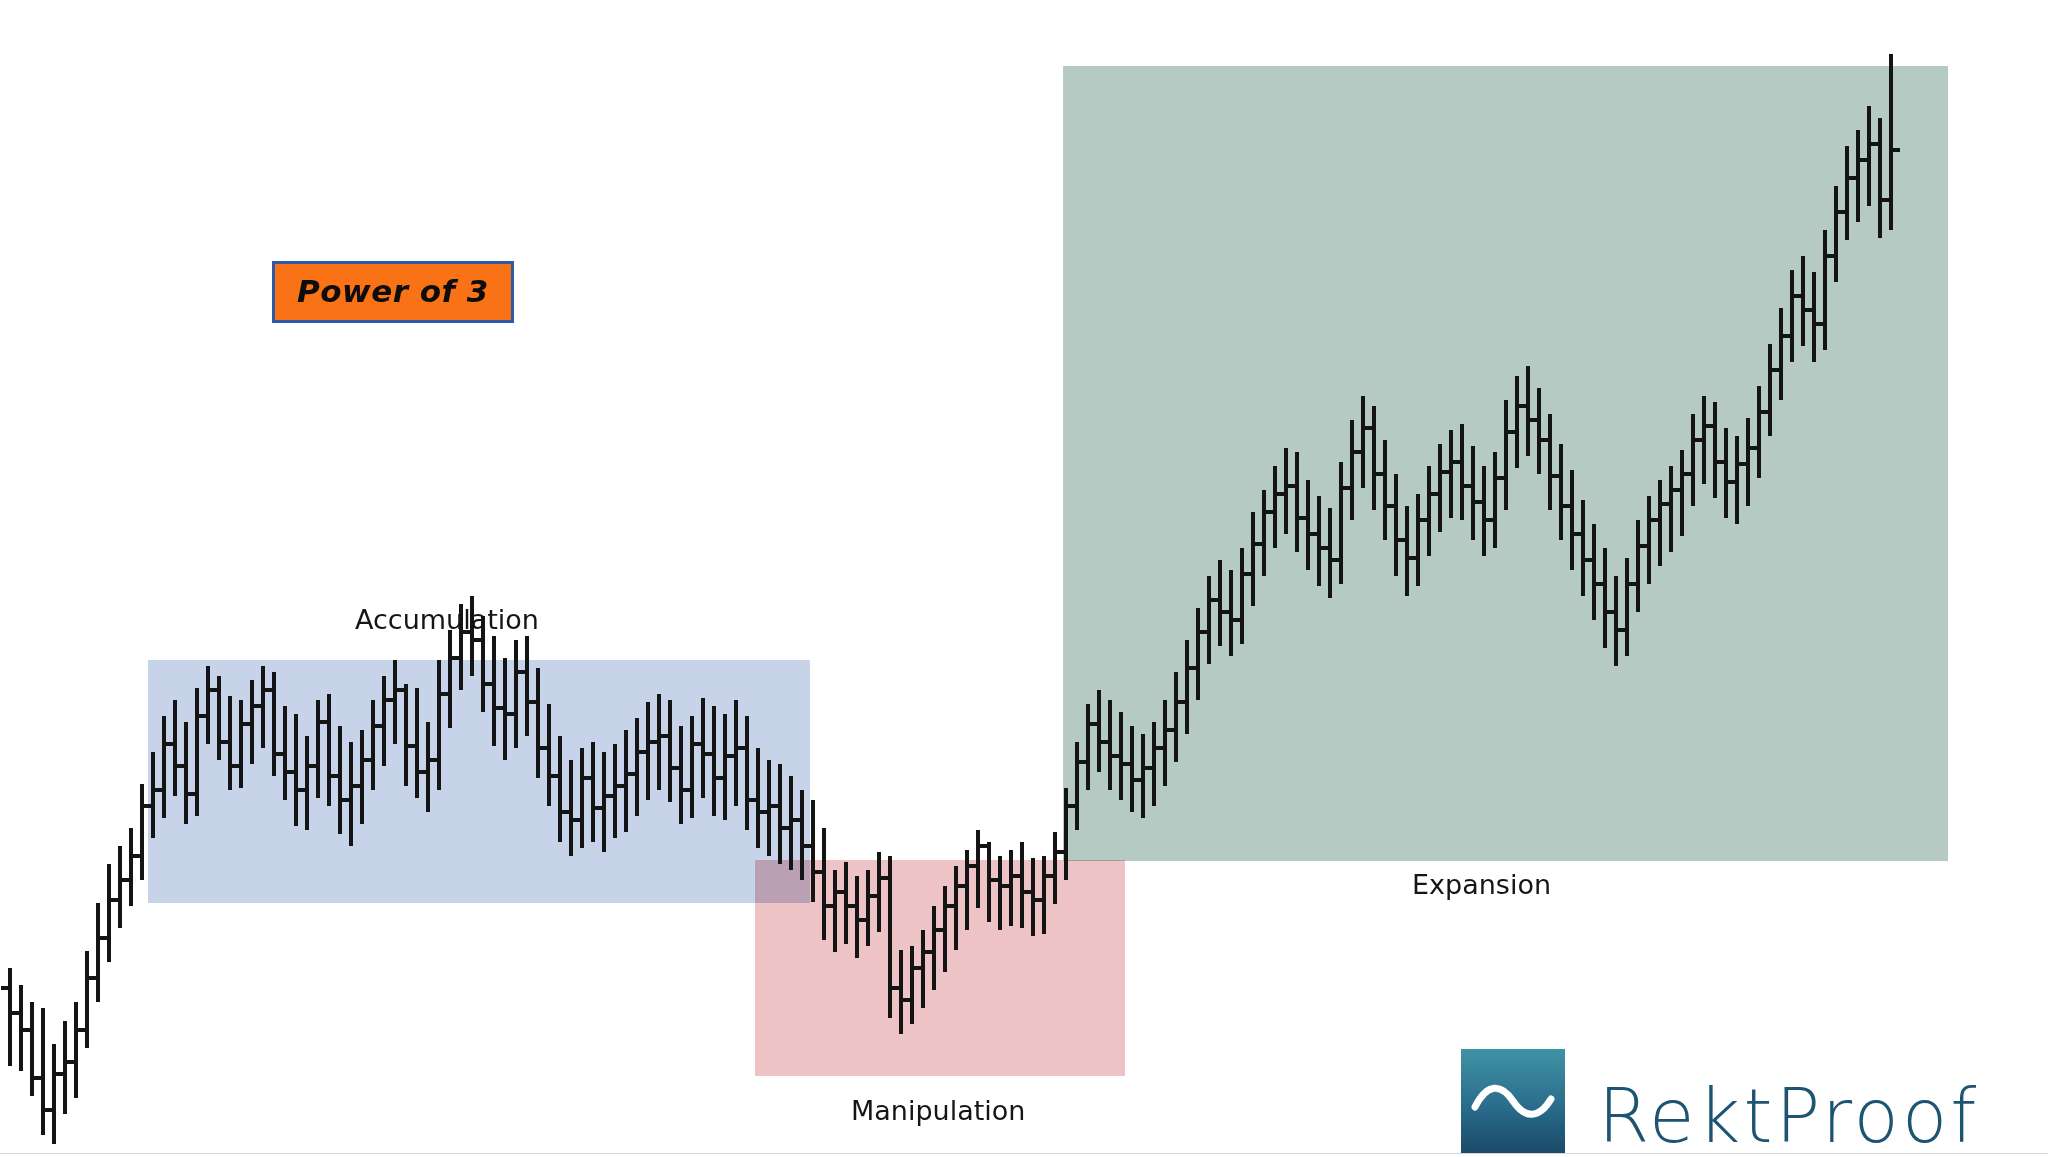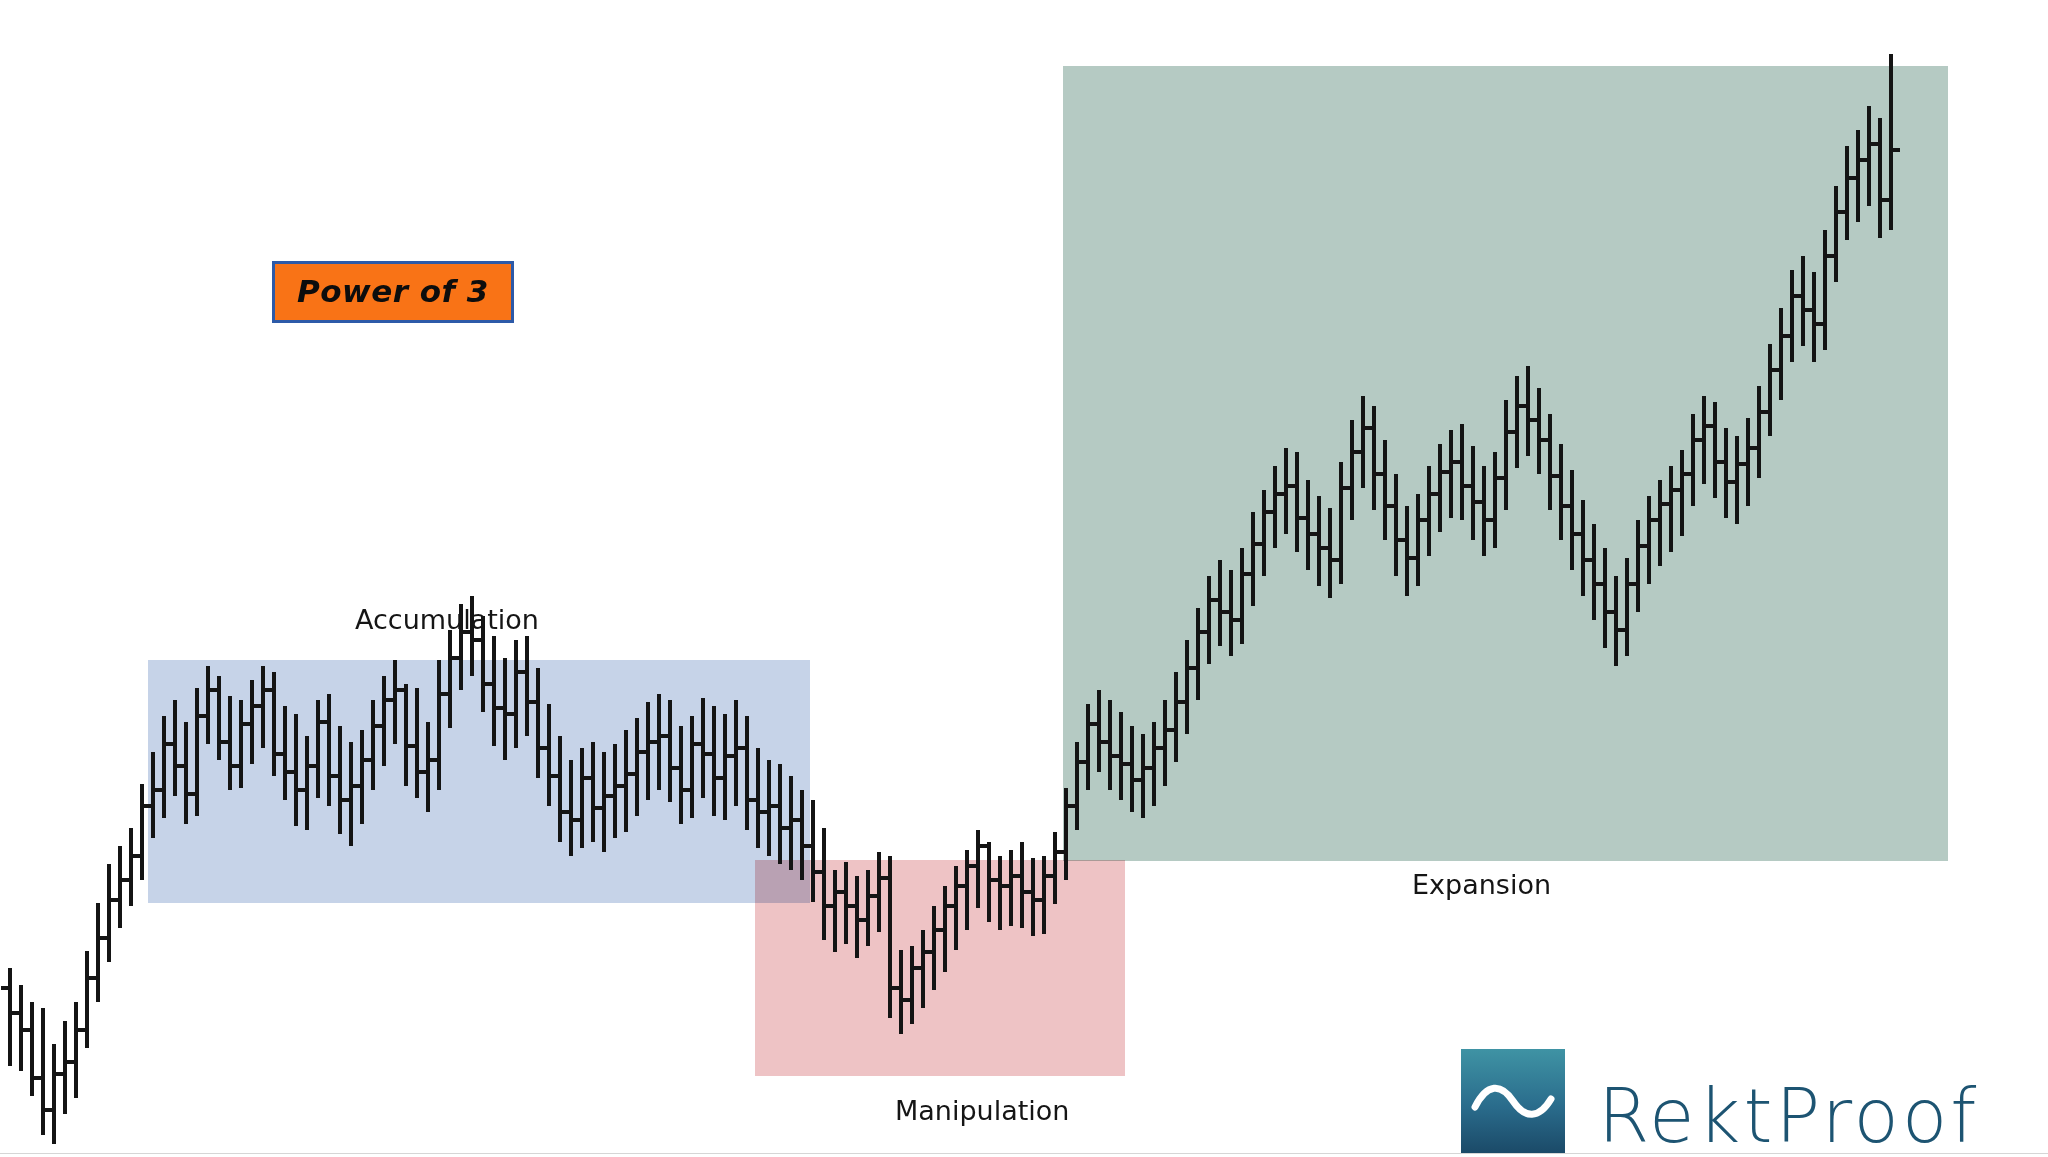--- a/index.html
+++ b/index.html
@@ -48,21 +48,21 @@
 
   
   .zone-label {
     position: absolute;
     color: #151515;
     font-size: 27px;
     font-family: "DejaVu Sans", sans-serif;
     white-space: nowrap;
   }
   #label-accumulation { left: 355px;  top: 604px; }
-  #label-manipulation { left: 851px;  top: 1095px; margin-left: 44px; }
+  #label-manipulation { left: 851px;  top: 1095px; }
   #label-expansion    { left: 1412px; top: 869px; }
 
   
   #title-badge {
     position: absolute;
     left: 272px; top: 261px;
     padding: 9px 22px 11px 22px;
     border: 3px solid #2d5aa8;
     background: #f97316;
     box-sizing: border-box;

